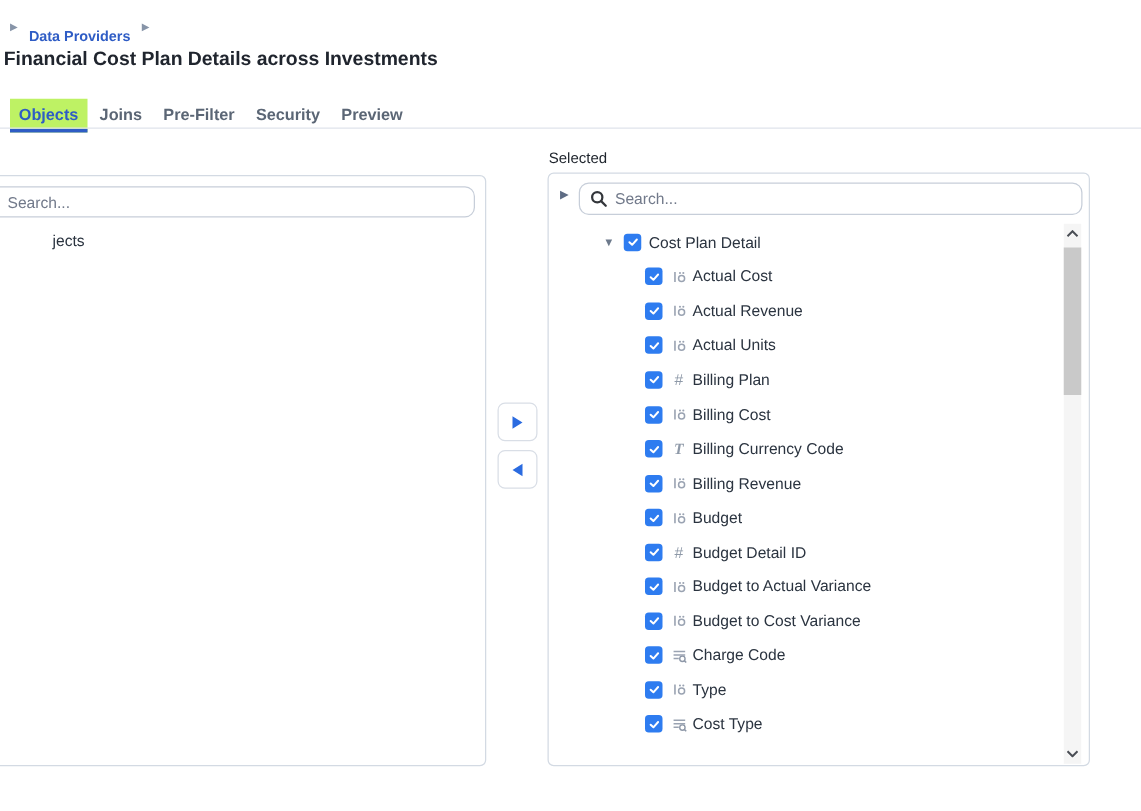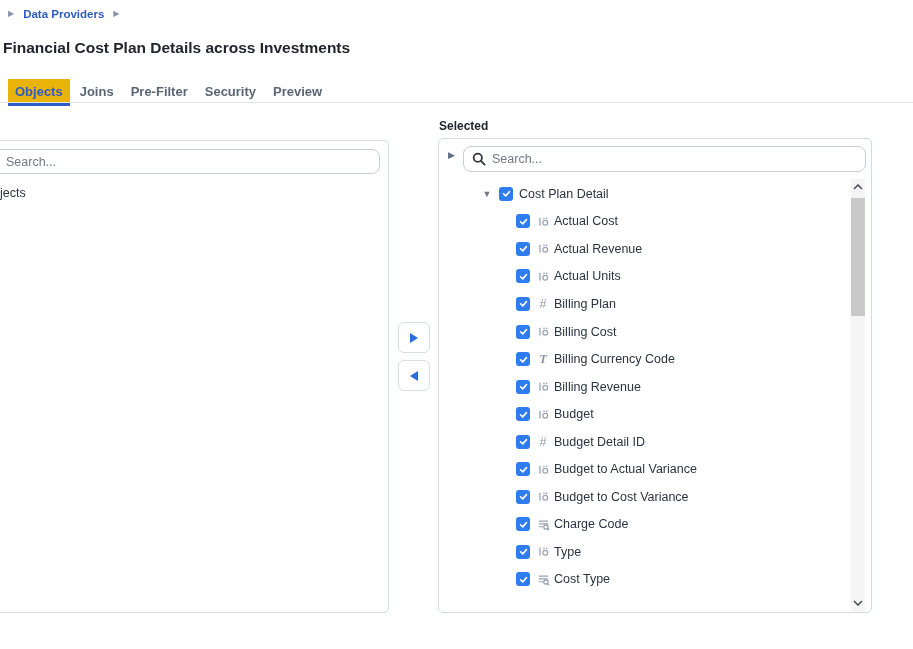--- a/index.html
+++ b/index.html
@@ -3,51 +3,51 @@
 <meta charset="utf-8">
 <style>
   * { margin:0; padding:0; box-sizing:border-box; }
   html,body { width:913px; height:649px; background:#ffffff; overflow:hidden;
     font-family:"Liberation Sans","DejaVu Sans",sans-serif; position:relative; }
 
   
   .breadcrumb { position:absolute; top:8px; left:8px; display:flex; align-items:center; gap:9px;
     font-size:11.5px; font-weight:700; }
   .caret { color:#8794a8; font-size:8px; line-height:1; }
-  .crumb-link { color:#2e5cc5; cursor:pointer; }
+  .crumb-link { color:#2e5cc5; cursor:pointer;margin-top:16px; }
 
   
   .page-title { position:absolute; top:39px; left:3px; font-size:15.5px; font-weight:700; color:#20252e; }
 
   
   .tabbar { position:absolute; top:79px; left:8px; display:flex; gap:3px; }
   .tab { font-size:13px; font-weight:600; color:#5b6675; padding:5px 7px 4px 7px;
     border-bottom:3px solid transparent; cursor:pointer; }
-  .tab.active { color:#2e5cc5; background:#eab308; border-bottom-color:#2e5cc5; }
+  .tab.active { color:#2e5cc5; background:#bef264; border-bottom-color:#2e5cc5; }
   .tab-separator { position:absolute; top:102px; left:0; width:913px; height:1px; background:#e0e4eb; }
 
   
   .panel { position:absolute; border:1px solid #d3dae3; border-radius:5px; background:#fff; }
   .panel-left { left:-24px; top:140px; width:413px; height:473px; }
   .panel-right { left:438px; top:138px; width:434px; height:475px; overflow:hidden; }
 
   .search-box { position:absolute; border:1px solid #c7ced9; border-radius:8px; background:#fff;
     display:flex; align-items:center; }
   .search-input { border:none; outline:none; background:transparent; width:100%; height:100%;
     font-size:12.5px; color:#333; font-family:inherit; }
   .search-input::placeholder { color:#71798a; }
   .left-search { left:6px; top:8px; width:calc(100% - 14px); height:25px; }
   .left-search .search-input { padding-left:22px; }
   .right-search { left:24px; top:7px; width:403px; height:26px; }
   .right-search .search-input { padding-left:6px; }
   .search-glyph { flex:0 0 auto; margin-left:8px; display:flex; align-items:center; }
 
-  .left-visible-text { position:absolute; left:23px; top:45px; font-size:12.5px; color:#2b3440; }
-
-  .selected-label { position:absolute; left:439px; top:119px; font-size:12px; font-weight:700; color:#1e242c; }
+  .left-visible-text { position:absolute; left:23px; top:45px; font-size:12.5px; color:#2b3440;padding-left:42px; }
+
+  .selected-label { position:absolute; left:439px; top:119px; font-size:12px; font-weight:400; color:#1e242c; }
 
   .panel-expander { position:absolute; left:9px; top:11px; font-size:9px; color:#5e6c84; cursor:pointer; }
 
   
   .transfer-btn { position:absolute; left:398px; width:32px; height:31px; background:#fff;
     border:1px solid #d9dee6; border-radius:6px; display:flex; align-items:center; justify-content:center;
     cursor:pointer; }
   .transfer-right { top:322px; }
   .transfer-left { top:360px; }
 

